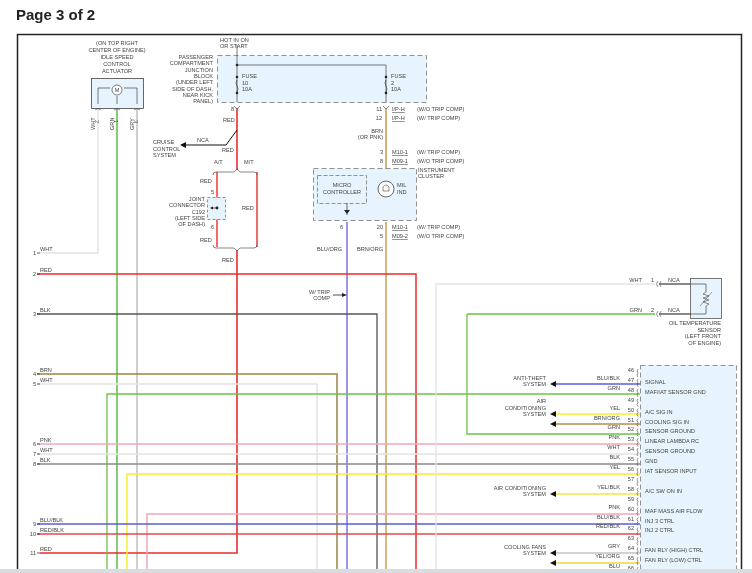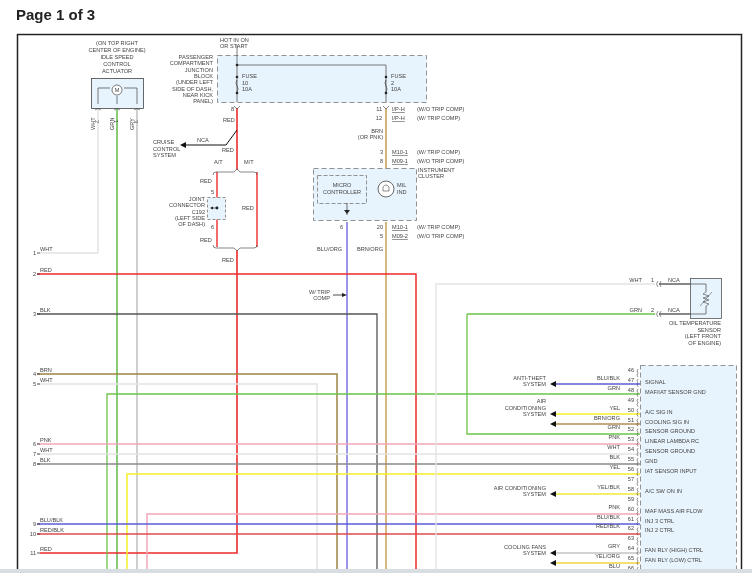--- a/index.html
+++ b/index.html
@@ -5,21 +5,21 @@
   html, body { margin:0; padding:0; background:#ffffff; }
   body { width:752px; height:573px; overflow:hidden; position:relative; font-family:"Liberation Sans", sans-serif; }
   .page-title { position:absolute; left:16px; top:6px; font-size:15px; font-weight:bold; color:#222; font-family:"Liberation Sans", sans-serif; }
   svg#diagram { position:absolute; left:0; top:0; }
   svg text { font-family:"Liberation Sans", sans-serif; font-size:5.6px; fill:#444; }
   .bottom-bar { position:absolute; left:0; top:569px; width:752px; height:4px; background:#d8dde2; }
 </style>
 </head>
 <body>
 
-<div class="page-title">Page 1 of 3</div>
+<div class="page-title">Page 3 of 2</div>
 
 <svg id="diagram" width="752" height="573" viewBox="0 0 752 573" xmlns="http://www.w3.org/2000/svg">
 
   <rect x="17.5" y="34.5" width="724" height="560" fill="none" stroke="#222" stroke-width="1.5"></rect>
   <line x1="17" y1="33.5" x2="743" y2="33.5" stroke="#cfcfcf" stroke-width="1"></line>
 
   <g id="wires">
 
     <polyline points="98,108 98,253 40,253" fill="none" stroke="#e3e3e3" stroke-width="1.5"></polyline>
     <line x1="117" y1="108" x2="117" y2="573" stroke="#46b02b" stroke-width="1.3"></line>

